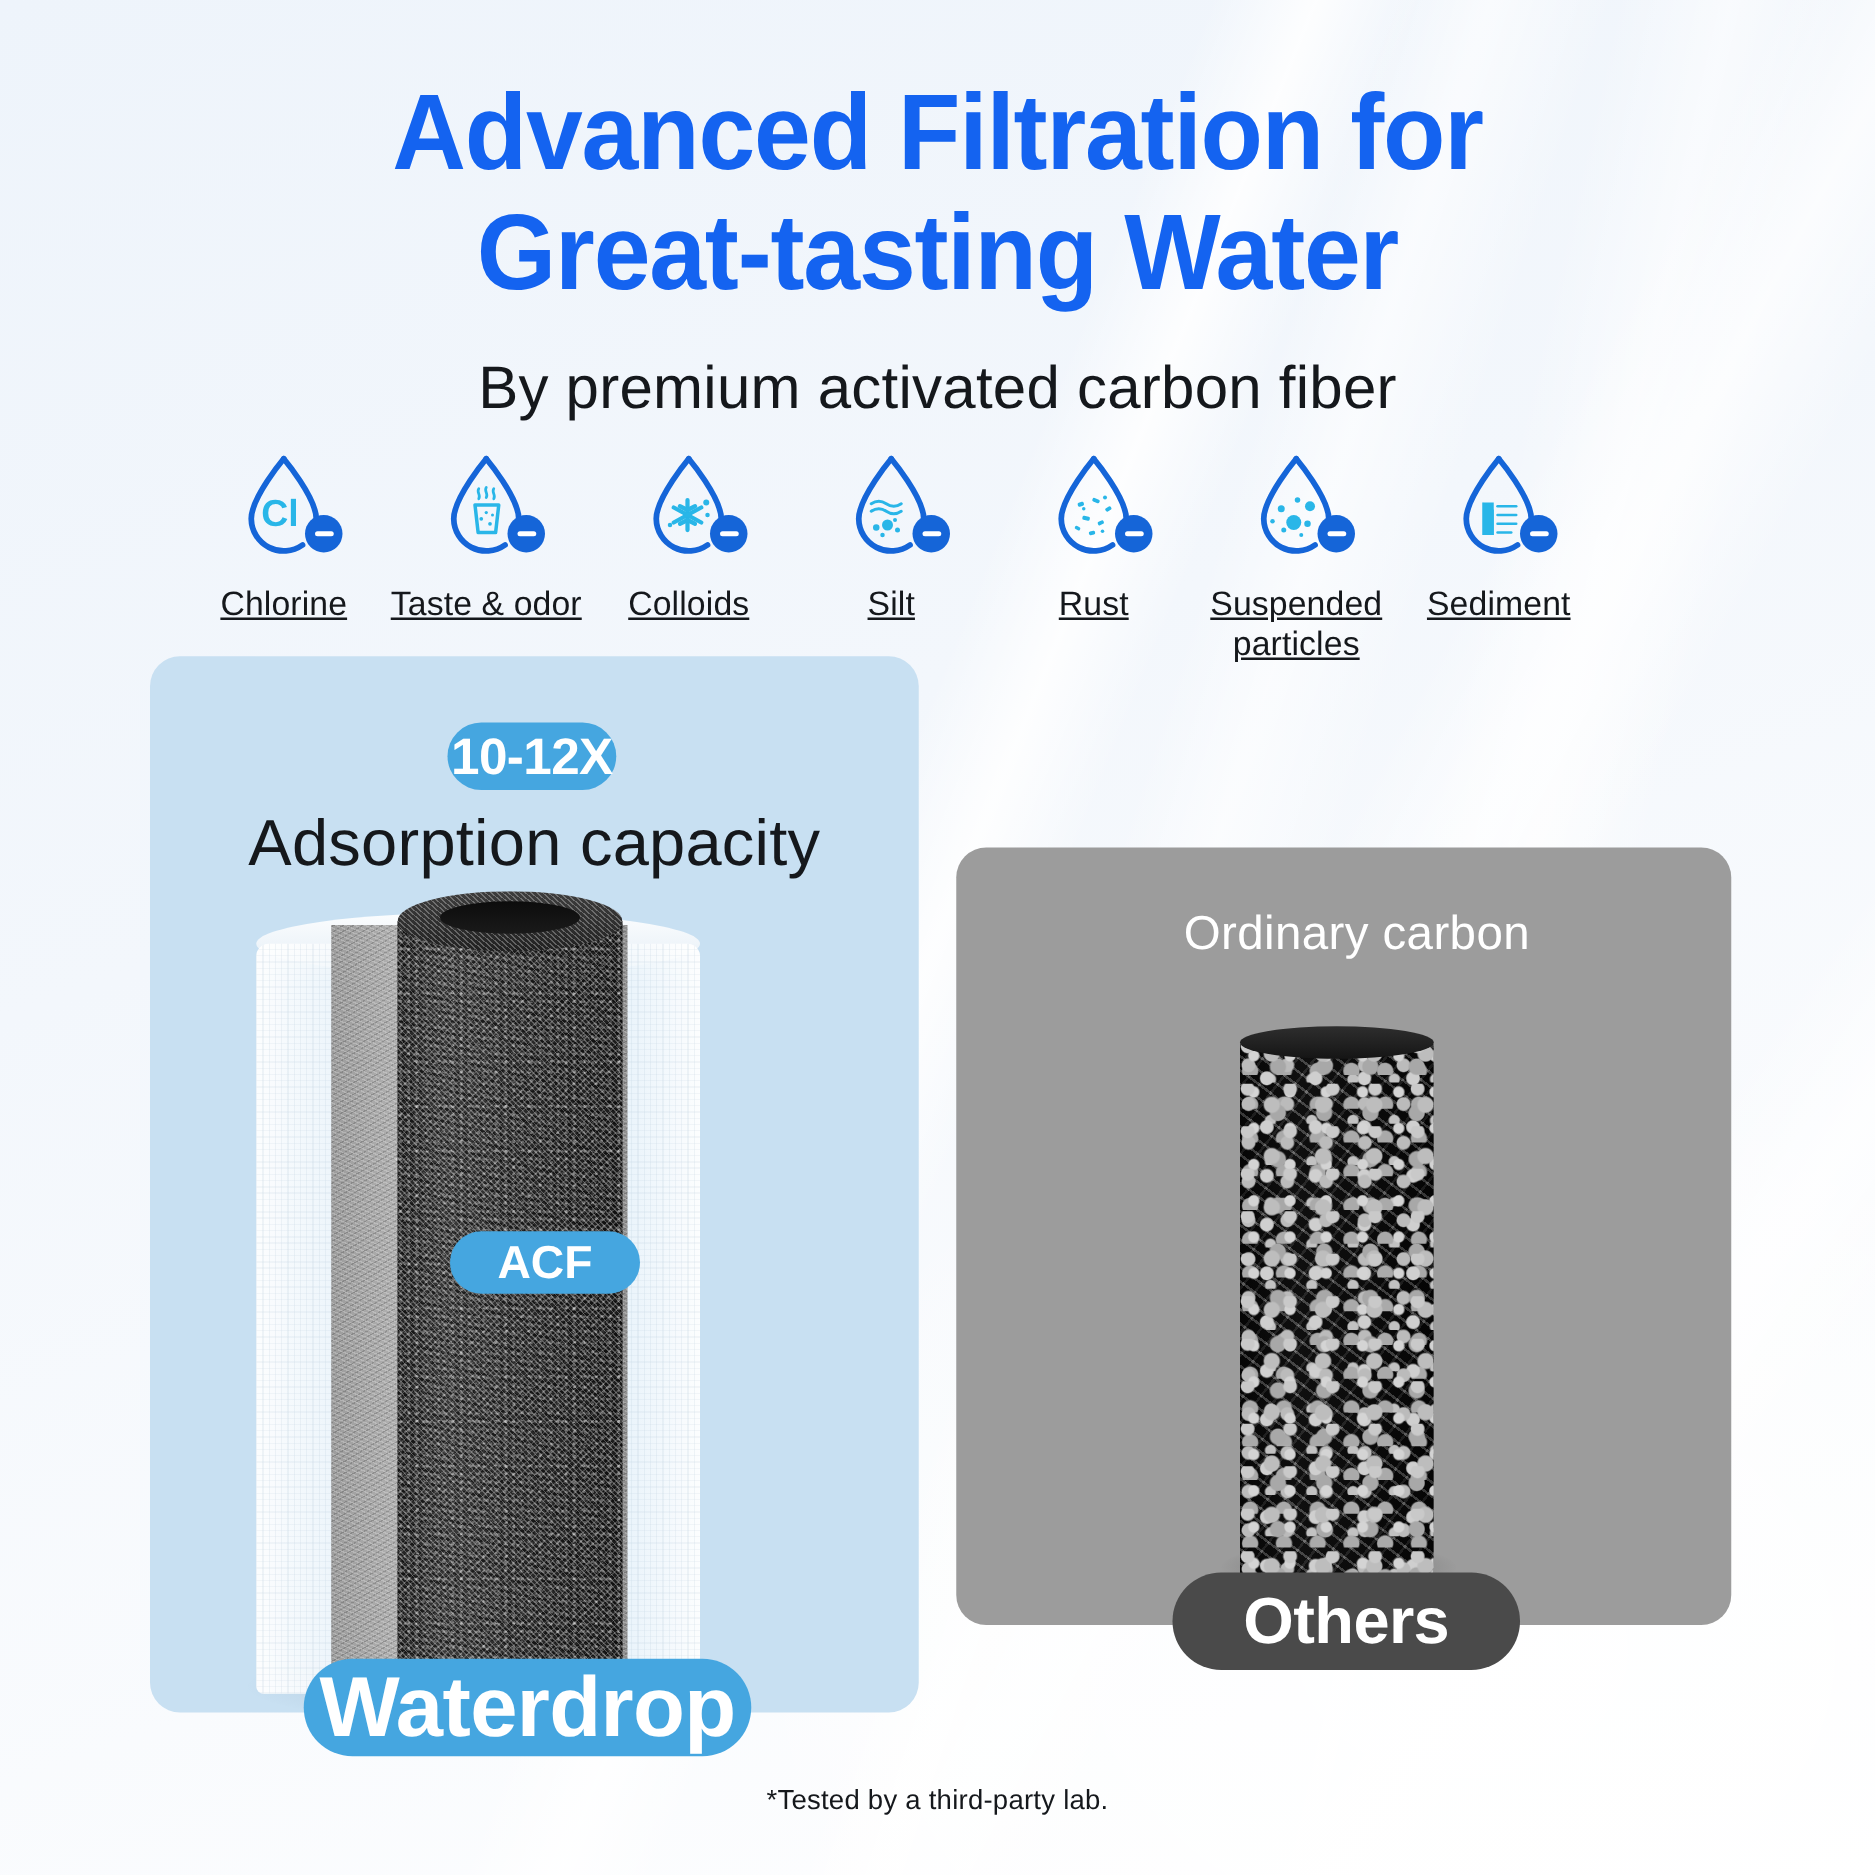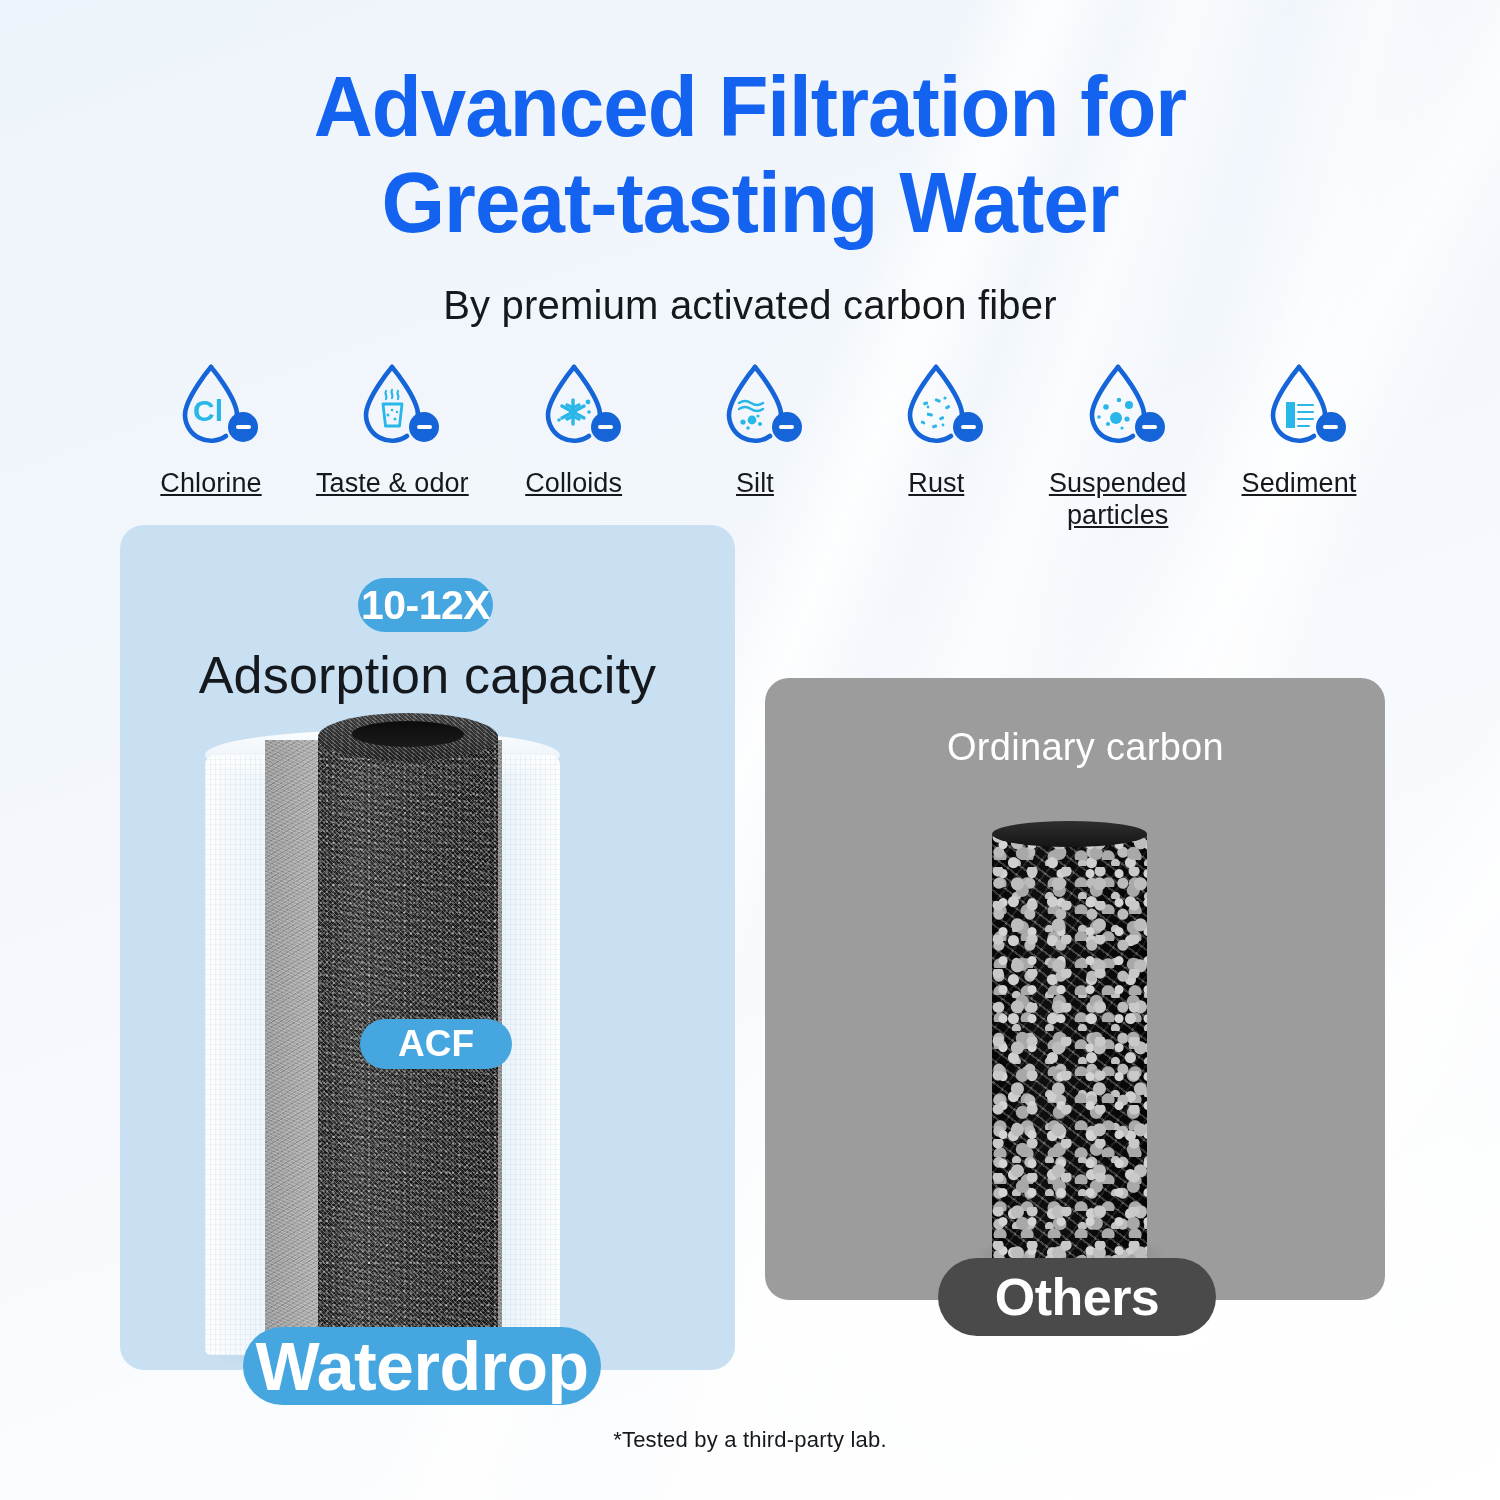--- a/index.html
+++ b/index.html
@@ -25,27 +25,27 @@
   .title{
     position:absolute;left:0;right:0;top:58px;text-align:center;
     color:#1463f0;font-weight:bold;font-size:86px;line-height:1.12;
     letter-spacing:-1px;
     font-family:"Liberation Sans Narrow","Liberation Sans",sans-serif;
     transform:scaleX(.95);
   }
   .title span{display:block;}
   .subtitle{
     position:absolute;left:0;right:0;top:283px;text-align:center;
-    color:#15181c;font-size:40px;font-weight:400;letter-spacing:.2px;
+    color:#15181c;font-size:48px;font-weight:400;letter-spacing:.2px;
   }
 
   
   .icon-row{
-    position:absolute;left:130px;top:360px;width:1250px;
-    display:flex;justify-content:space-between;align-items:flex-start;
+    position:absolute;left:146px;top:360px;width:1250px;
+    display:flex;align-items:flex-start;
   }
   .icon-cell{width:162px;display:flex;flex-direction:column;align-items:center;}
   .drop-wrap{position:relative;width:86px;height:90px;}
   .drop-wrap svg{display:block;width:86px;height:90px;}
   .minus-badge{
     position:absolute;right:-4px;bottom:8px;width:30px;height:30px;border-radius:50%;
     background:#1565d8;display:flex;align-items:center;justify-content:center;
   }
   .minus-badge i{display:block;width:15px;height:4px;border-radius:2px;background:#fff;}
   .icon-label{
@@ -75,21 +75,21 @@
     font-family:"Liberation Sans Narrow","Liberation Sans",sans-serif;
   }
   .badge-10x{
     left:358px;top:578px;width:135px;height:54px;font-size:41px;letter-spacing:-.5px;z-index:6;
   }
   .cap-label{
     position:absolute;left:120px;top:645px;width:615px;text-align:center;
     color:#15181c;font-size:52px;letter-spacing:.2px;z-index:6;
   }
   .badge-acf{
-    left:360px;top:1019px;width:152px;height:50px;font-size:37px;z-index:9;
+    left:360px;top:985px;width:152px;height:50px;font-size:37px;z-index:9;
   }
   .badge-waterdrop{
     left:243px;top:1327px;width:358px;height:78px;font-size:68px;z-index:9;
     letter-spacing:-.5px;
   }
   .badge-others{
     left:938px;top:1258px;width:278px;height:78px;font-size:52px;z-index:9;
     background:#4a4a4a;letter-spacing:-.5px;
   }
   .vs-circle{

